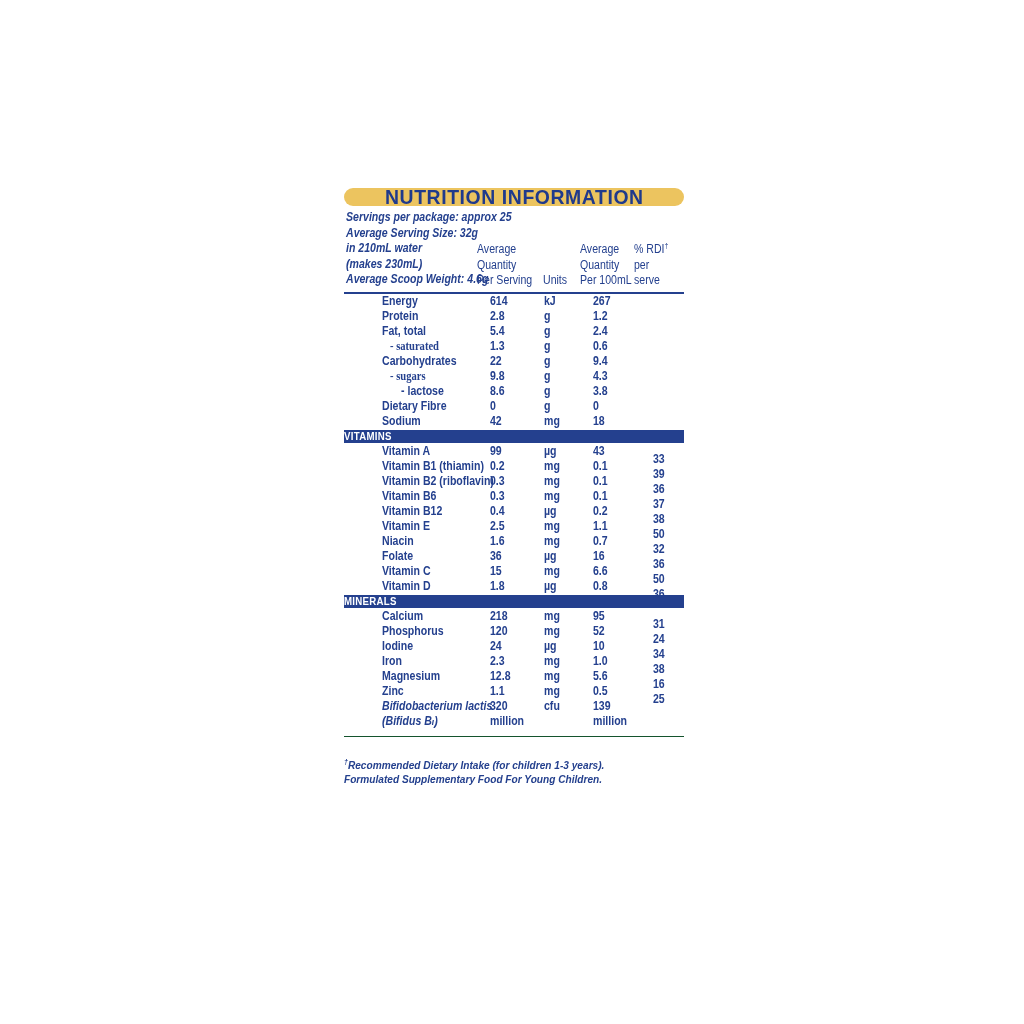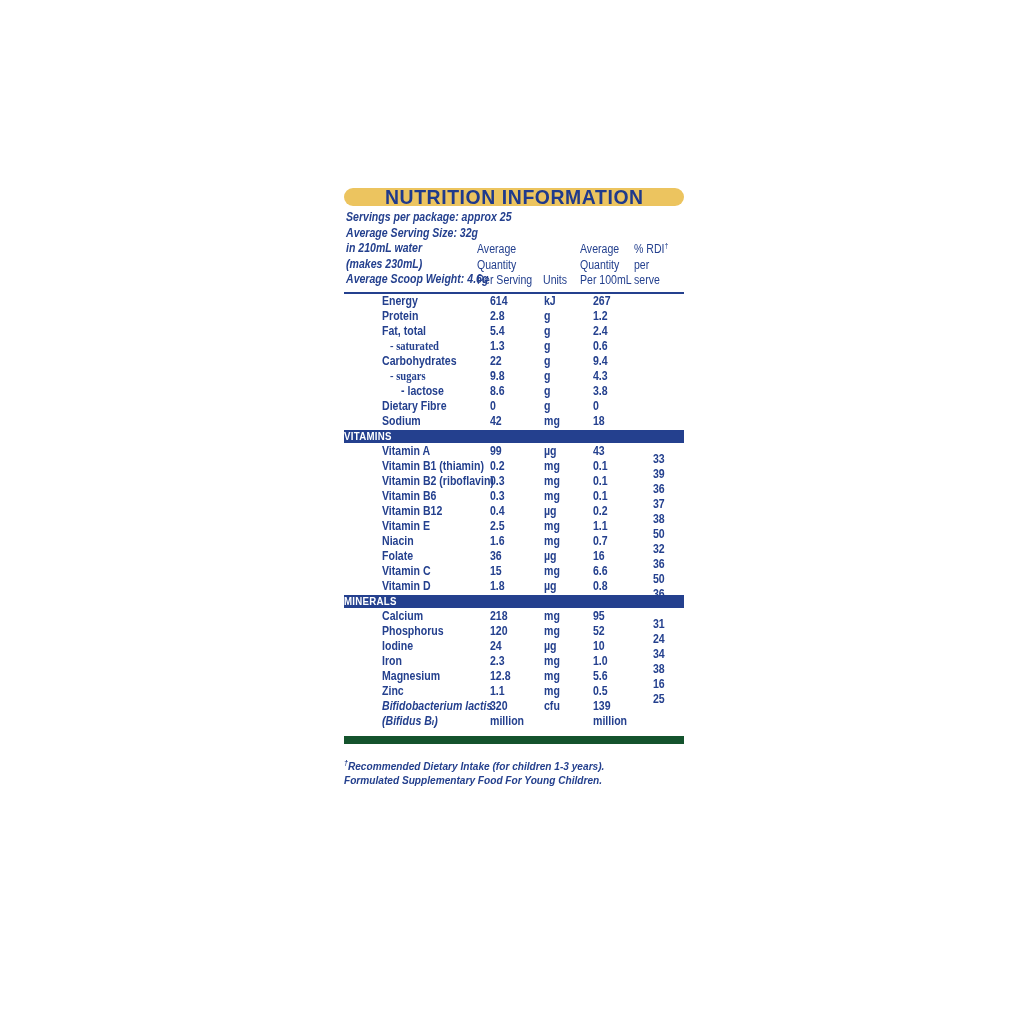--- a/index.html
+++ b/index.html
@@ -36,21 +36,21 @@
   .row .c1{left:146px;}
   .row .c2{left:200px;}
   .row .c3{left:249px;}
   .row .c4{left:309px;margin-top:8px;}
   .row span > i{display:inline-block;transform:scaleX(.88);transform-origin:0 0;font-style:inherit;white-space:pre-line;}
   .section-bar{
     height:13px;margin:1px 0;background:#24408E;color:#fff;
     font-size:11px;font-weight:bold;line-height:13px;
     letter-spacing:.3px;
   }
-  .footer{border-top:8px solid #14532d;margin-top:6px;padding-top:12px;}
+  .footer{border-top:1px solid #14532d;margin-top:6px;padding-top:18px;}
   .footer div{font-size:11.5px;line-height:14.5px;white-space:nowrap;}
   .footer .b{font-weight:bold;}
 </style>
 </head>
 <body>
 
 <div class="panel">
 
   <div class="title-bar">
     <span class="title">NUTRITION INFORMATION</span>

